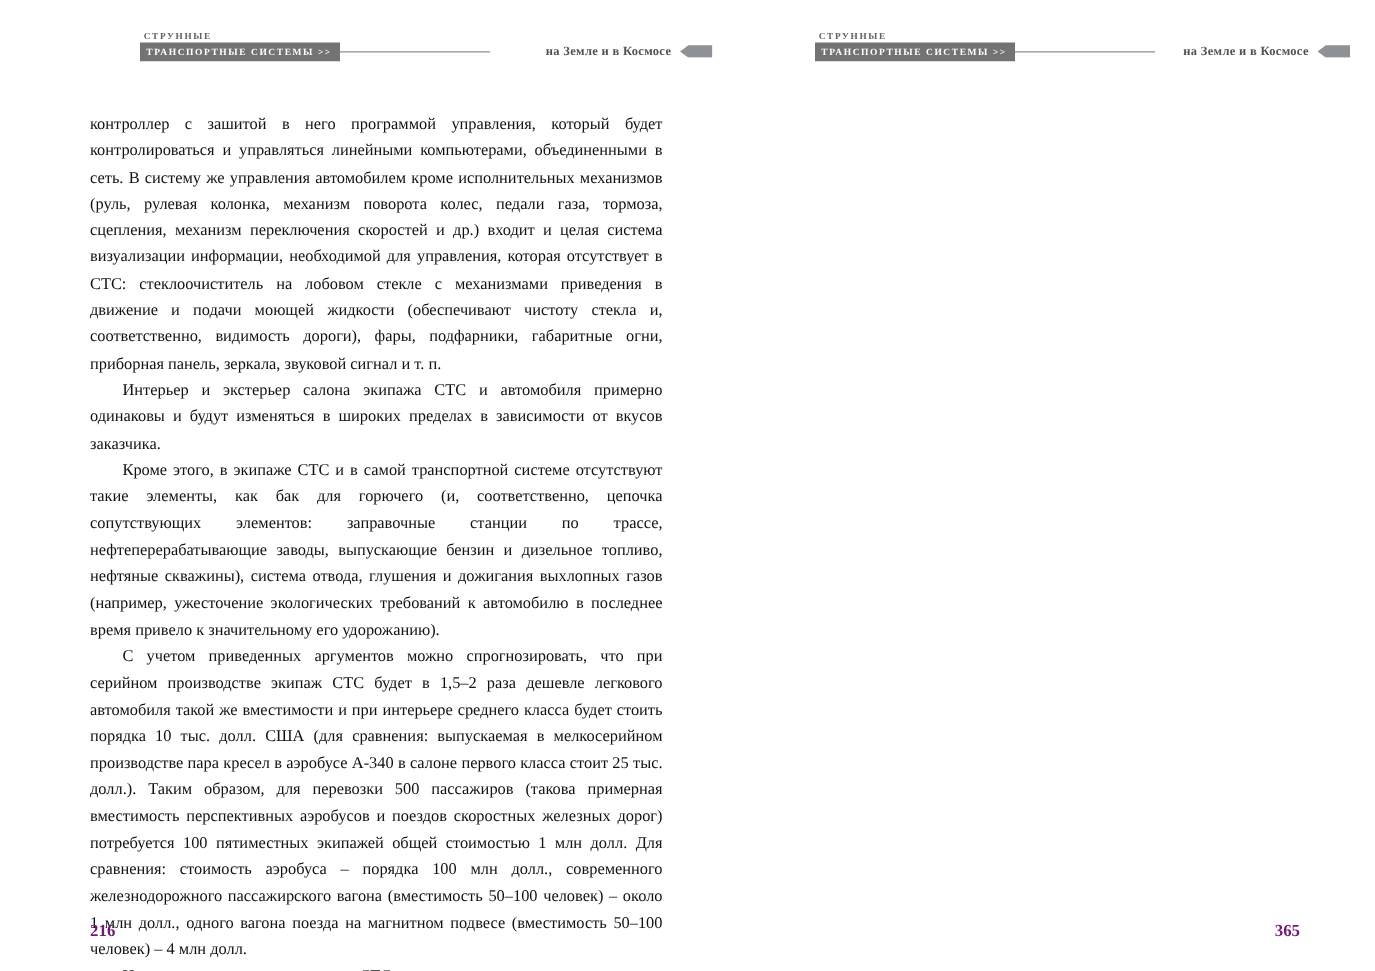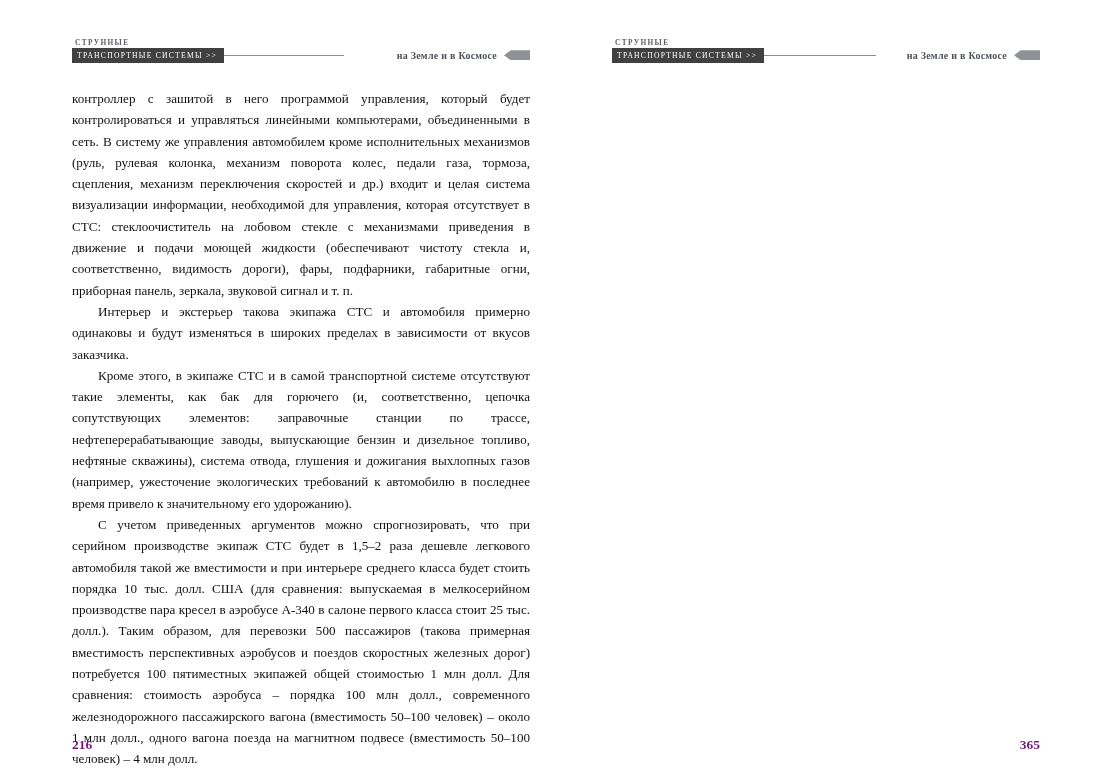--- a/index.html
+++ b/index.html
@@ -25,22 +25,23 @@
     width: 550px;
     height: 777px;
     box-sizing: border-box;
   }
   .page-left  { padding: 0 22px 0 72px; }
   .page-right { padding: 0 60px 0 62px; }
 
   
   .runhead {
     position: absolute;
-    top: 38px;
+    top: 24px;
     height: 30px;
+    margin-left: 40px;
   }
   .page-left  .runhead { left: 72px;  right: 22px; }
   .page-right .runhead { left: 622px; right: 60px; }
   .runhead { left: 0; right: 0; }
   .page-left .runhead  { left: 72px; width: 458px; }
   .page-right .runhead { left: 62px; width: 428px; }
 
   .runhead-top {
     font-family: "Liberation Serif", serif;
     font-size: 7.4px;
@@ -49,24 +50,24 @@
     color: #5e6166;
     line-height: 9px;
     padding-left: 3px;
   }
   .runhead-row {
     display: flex;
     align-items: center;
     margin-top: 1px;
   }
   .runhead-band {
-    background: #404040;
+    background: #737373;
     color: #ffffff;
     font-size: 7.6px;
-    font-weight: 400;
+    font-weight: 700;
     letter-spacing: 1.25px;
     padding: 2.5px 7px 3px 5px;
     white-space: nowrap;
     line-height: 9px;
   }
   .runhead-rule {
     flex: 0 0 auto;
     height: 1px;
     background: #8b8f94;
     margin-left: 0px;
@@ -135,21 +136,21 @@
         <div class="runhead-band">ТРАНСПОРТНЫЕ СИСТЕМЫ  &gt;&gt;</div>
         <div class="runhead-rule"></div>
         <div class="runhead-spacer"></div>
         <div class="runhead-sub">на Земле и в Космосе</div>
         <div class="runhead-arrow"></div>
       </div>
     </div>
 
     <div class="bodytext">
       <p class="noindent">контроллер с зашитой в него программой управления, который будет контролироваться и управляться линейными компьютерами, объединенными в сеть. В систему же управления автомобилем кроме исполнительных механизмов (руль, рулевая колонка, механизм поворота колес, педали газа, тормоза, сцепления, механизм переключения скоростей и др.) входит и целая система визуализации информации, необходимой для управления, которая отсутствует в СТС: стеклоочиститель на лобовом стекле с механизмами приведения в движение и подачи моющей жидкости (обеспечивают чистоту стекла и, соответственно, видимость дороги), фары, подфарники, габаритные огни, приборная панель, зеркала, звуковой сигнал и т. п.</p>
-      <p>Интерьер и экстерьер такова экипажа СТС и автомобиля примерно одинаковы и будут изменяться в широких пределах в зависимости от вкусов заказчика.</p>
+      <p>Интерьер и экстерьер салона экипажа СТС и автомобиля примерно одинаковы и будут изменяться в широких пределах в зависимости от вкусов заказчика.</p>
       <p>Кроме этого, в экипаже СТС и в самой транспортной системе отсутствуют такие элементы, как бак для горючего (и, соответственно, цепочка сопутствующих элементов: заправочные станции по трассе, нефтеперерабатывающие заводы, выпускающие бензин и дизельное топливо, нефтяные скважины), система отвода, глушения и дожигания выхлопных газов (например, ужесточение экологических требований к автомобилю в последнее время привело к значительному его удорожанию).</p>
       <p>С учетом приведенных аргументов можно спрогнозировать, что при серийном производстве экипаж СТС будет в 1,5–2 раза дешевле легкового автомобиля такой же вместимости и при интерьере среднего класса будет стоить порядка 10 тыс. долл. США (для сравнения: выпускаемая в мелкосерийном производстве пара кресел в аэробусе А-340 в салоне первого класса стоит 25 тыс. долл.). Таким образом, для перевозки 500 пассажиров (такова примерная вместимость перспективных аэробусов и поездов скоростных железных дорог) потребуется 100 пятиместных экипажей общей стоимостью 1 млн долл. Для сравнения: стоимость аэробуса – порядка 100 млн долл., современного железнодорожного пассажирского вагона (вместимость 50–100 человек) – около 1 млн долл., одного вагона поезда на магнитном подвесе (вместимость 50–100 человек) – 4 млн долл.</p>
       <p>Издержки по эксплуатации трасс СТС можно проанализировать в сравнении со скоростными железными дорогами, транспортных модулей – в сравнении с автомобилем. Ежегодные эксплуатационные расходы будут зависеть как от провозной способности трассы, так и от расчетной скорости движения по ней. Технико-экономические показатели двухпутной линии СТС приведены в таблице 2.4, а затраты пассажирских и грузовых перевозок – соответственно, в таблицах 2.5 и 2.6 (затраты показаны для характеристик транспортной линии и экипажей, представленных в таблице 2.4).</p>
     </div>
 
     <div class="folio folio-left">216</div>
   </div>
 
   <div class="page page-right">
 

